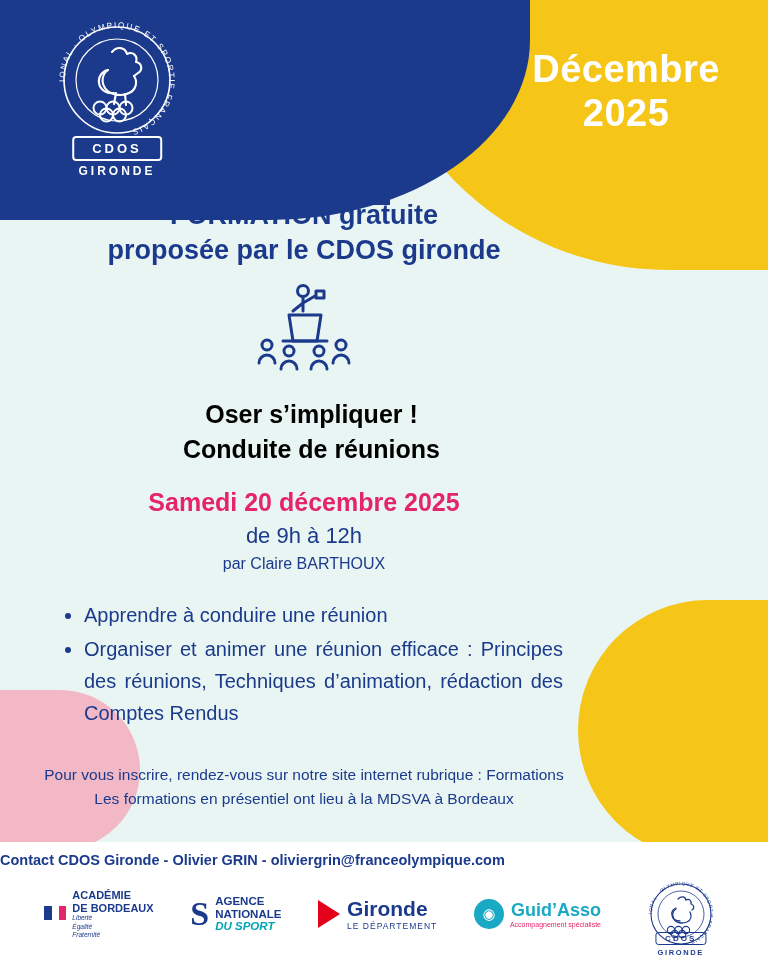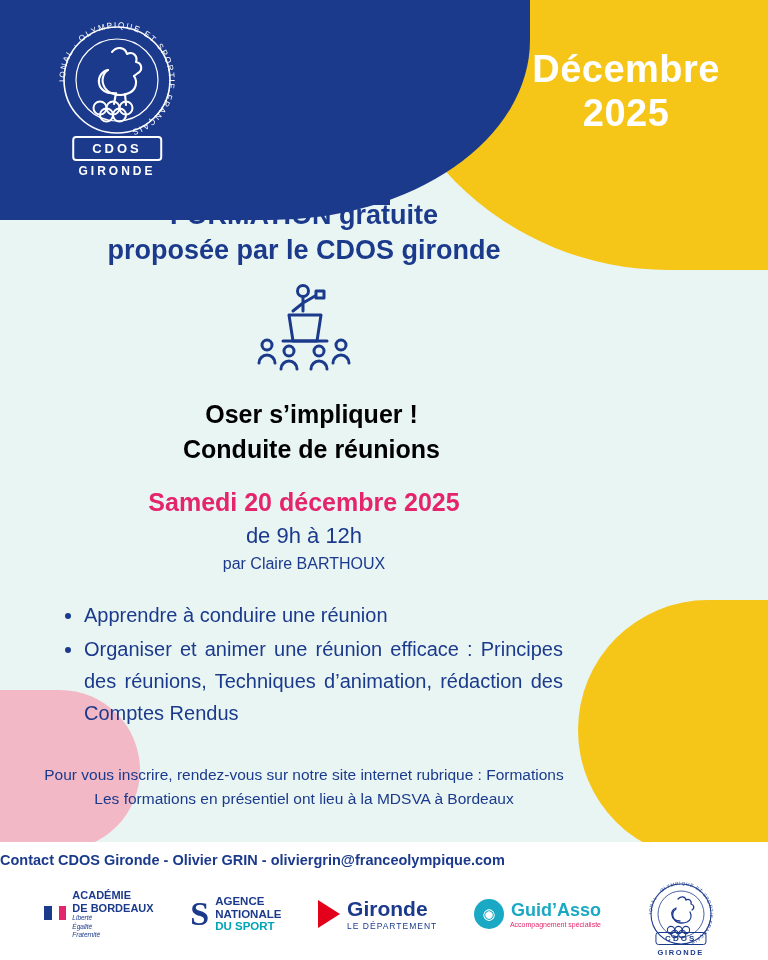--- a/index.html
+++ b/index.html
@@ -206,21 +206,21 @@
   .marianne .flag .b { background: #1b3a8c; }
   .marianne .flag .w { background: #fff; }
   .marianne .flag .r { background: #e4246b; }
   .acad-txt { font-size: 11px; color: #1b3a8c; font-weight: bold; line-height: 1.15; text-align: left; }
   .acad-devise { font-size: 6.5px; font-style: italic; font-weight: normal; line-height: 1.25; }
 
   
   .ans { display: flex; align-items: center; gap: 6px; }
   .ans-s { font-size: 34px; font-weight: bold; color: #1b3a8c; font-family: "Liberation Serif", serif; }
   .ans-txt { font-size: 11.5px; color: #1b3a8c; font-weight: bold; line-height: 1.12; text-align: left; }
-  .ans-txt .du { color: #00a5b5; }
+  .ans-txt .du { color: #00a5b5; font-style: italic; }
 
   
   .gir { display: flex; align-items: center; gap: 7px; }
   .gir-tri {
     width: 0; height: 0;
     border-top: 14px solid transparent;
     border-bottom: 14px solid transparent;
     border-left: 22px solid #e2001a;
   }
   .gir-txt { text-align: left; }

